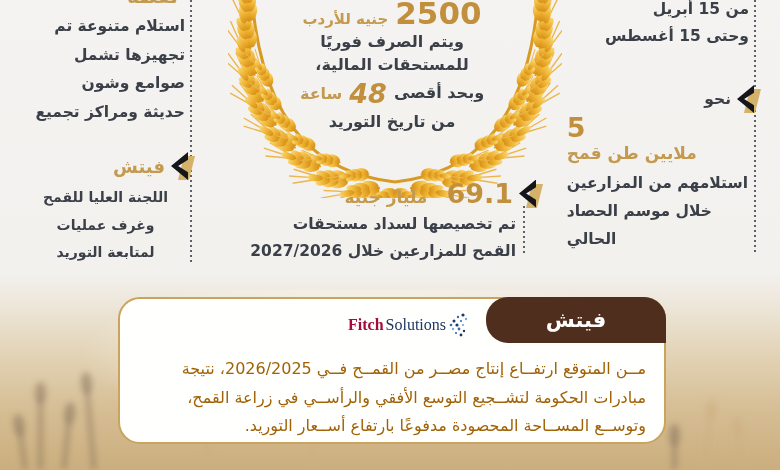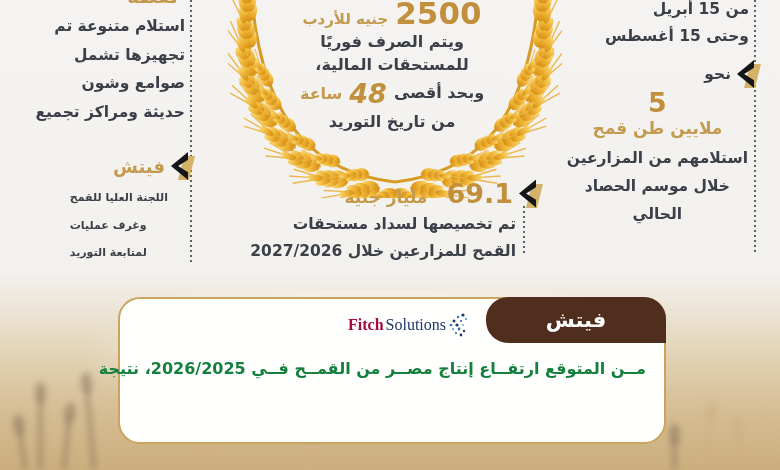--- a/index.html
+++ b/index.html
@@ -32,25 +32,25 @@
           clip-path:polygon(100% 0, 0 50%, 100% 100%, 100% 72%, 42% 50%, 100% 28%); }
 
   .hrow { display:flex; direction:rtl; align-items:center; gap:6px; }
 
   
   .l1-head { position:absolute; right:14px; top:-15px; font-size:19px; }
   .l1-body { position:absolute; right:7px; top:12px; font-size:15.5px; line-height:28.5px; text-align:right; }
   .l2 { position:absolute; right:0; top:152px; }
   .l2 .hrow { justify-content:flex-start; }
   .l2-head { font-size:18px; }
-  .l2-body { margin-top:4px; margin-right:24px; font-size:11px; line-height:27.5px; text-align:left; }
+  .l2-body { margin-top:4px; margin-right:24px; font-size:14px; line-height:27.5px; text-align:center; }
 
   
   .r1 { position:absolute; right:31px; top:-4px; font-size:15.5px; line-height:27px; text-align:right; }
-  .r2 { position:absolute; right:22px; top:60px; text-align:center; }
+  .r2 { position:absolute; right:22px; top:85px; text-align:left; }
   .r2-intro { font-size:15.5px; }
   .r2-num { font-size:27px; line-height:26px; margin:2px 10px 0 0; }
   .r2-unit { font-size:17px; margin:2px 10px 0 0; }
   .r2-body { margin:6px 10px 0 0; font-size:15.5px; line-height:28px; }
 
   
   .wreath { position:absolute; left:228px; top:-8px; }
   .c-text { position:absolute; left:260px; top:0; width:264px; text-align:center; direction:rtl; }
   .c-price { display:flex; direction:rtl; justify-content:center; align-items:baseline; gap:7px; margin-top:-5px; }
   .c-price-num { font-size:31px; }
@@ -70,21 +70,21 @@
   
   .card { position:absolute; left:118px; top:297px; width:548px; height:147px; background:#fffffe;
           border:2px solid #c9a45c; border-radius:22px; }
   .tab { position:absolute; right:-2px; top:-2px; width:180px; height:46px; background:#4f2e1e;
          border-radius:22px 22px 0 22px; display:flex; align-items:center; justify-content:center;
          color:#ffffff; font-weight:700; font-size:21px; }
   .fitch-logo { position:absolute; right:196px; top:13px; display:flex; direction:ltr; align-items:center; gap:2px; }
   .fitch-red { font-family:"Liberation Serif", serif; font-weight:700; font-size:16px; color:#a5093e; }
   .fitch-navy { font-family:"Liberation Serif", serif; font-size:16px; color:#1f3864;text-align:right; }
   .para { position:absolute; right:18px; left:18px; top:56px; direction:rtl; text-align:right;
-          color:#15803d; font-weight:700; font-size:16px; line-height:28.5px; }
+          color:#a16207; font-weight:400; font-size:16px; line-height:28.5px; }
   .para div { white-space:nowrap; }
 </style>
 </head>
 <body>
 
 <div class="page">
 
   <div class="photo-haze"></div>
   <div>
     <div class="stalk" style="left:38px;  top:398px; height:72px;"></div>
@@ -241,16 +241,18 @@
           <circle cx="15" cy="13" r="1.1" fill="#7aa7d9"></circle>
         <circle cx="5" cy="17" r="1.2" fill="#7aa7d9"></circle>
           <circle cx="11" cy="17" r="1.4" fill="#2f6db0"></circle>
         <circle cx="16" cy="19" r="1.2" fill="#1f3864"></circle>
           <circle cx="8" cy="21" r="1.1" fill="#2f6db0"></circle>
         <circle cx="13" cy="23" r="1.4" fill="#1f3864"></circle>
       </svg>
     </div>
     <div class="para lines">
       <div>مــن المتوقع ارتفــاع إنتاج مصــر من القمــح فــي 2026/2025، نتيجة</div>
+      <div>مبادرات الحكومة لتشــجيع التوسع الأفقي والرأســي في زراعة القمح،</div>
+      <div>وتوســع المســاحة المحصودة مدفوعًا بارتفاع أســعار التوريد.</div>
     </div>
   </div>
 
 </div>
 
 </body></html>

